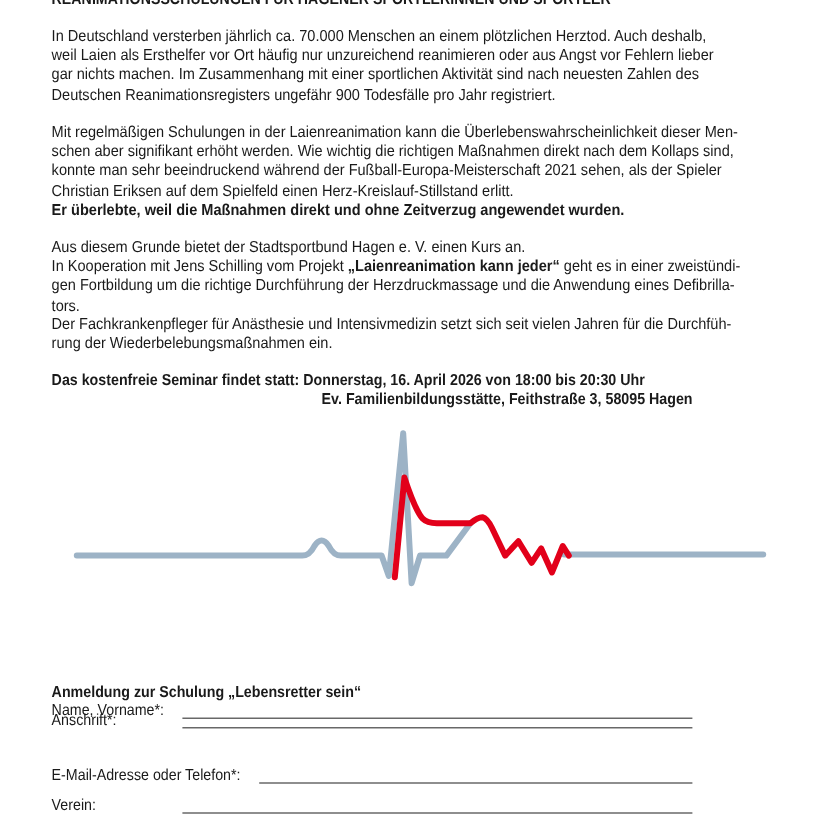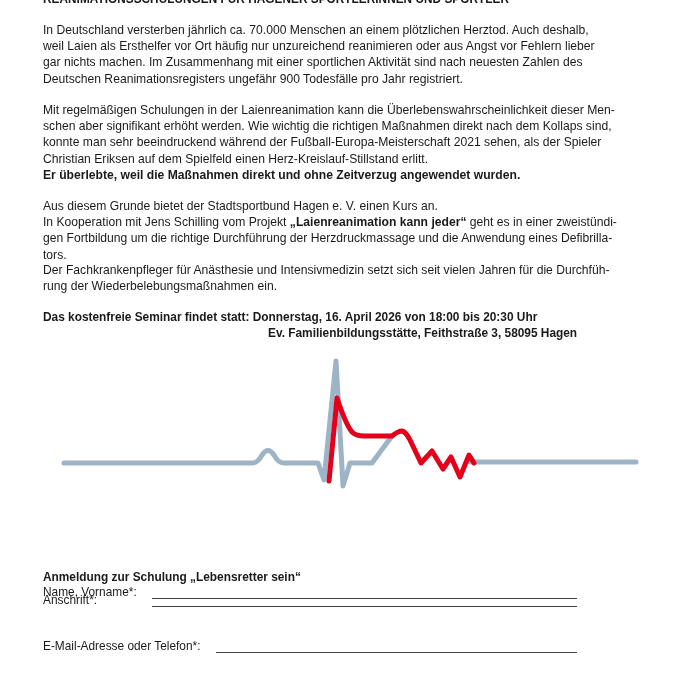--- a/index.html
+++ b/index.html
@@ -173,14 +173,18 @@
     <input class="field" type="text" value="" style="">
   </div>
   <div class="form-row" id="row-address">
     <span class="label">Anschrift*:</span>
     <input class="field" type="text" value="" style="">
   </div>
   <div class="form-row" id="row-contact">
     <span class="label">E-Mail-Adresse oder Telefon*:</span>
     <input class="field" type="text" value="" style="">
   </div>
+  <div class="form-row" id="row-club">
+    <span class="label">Verein:</span>
+    <input class="field" type="text" value="" style="">
+  </div>
 
 </div>
 
 </body></html>

